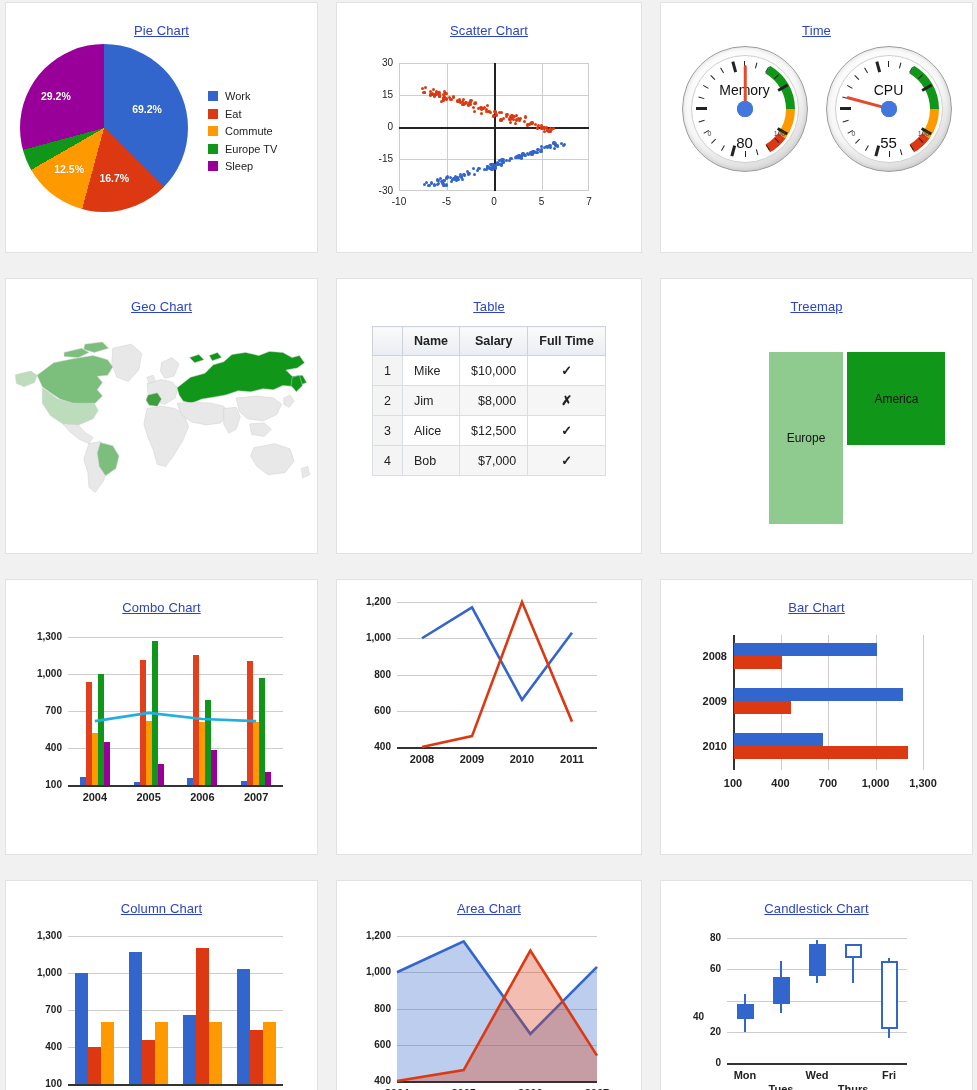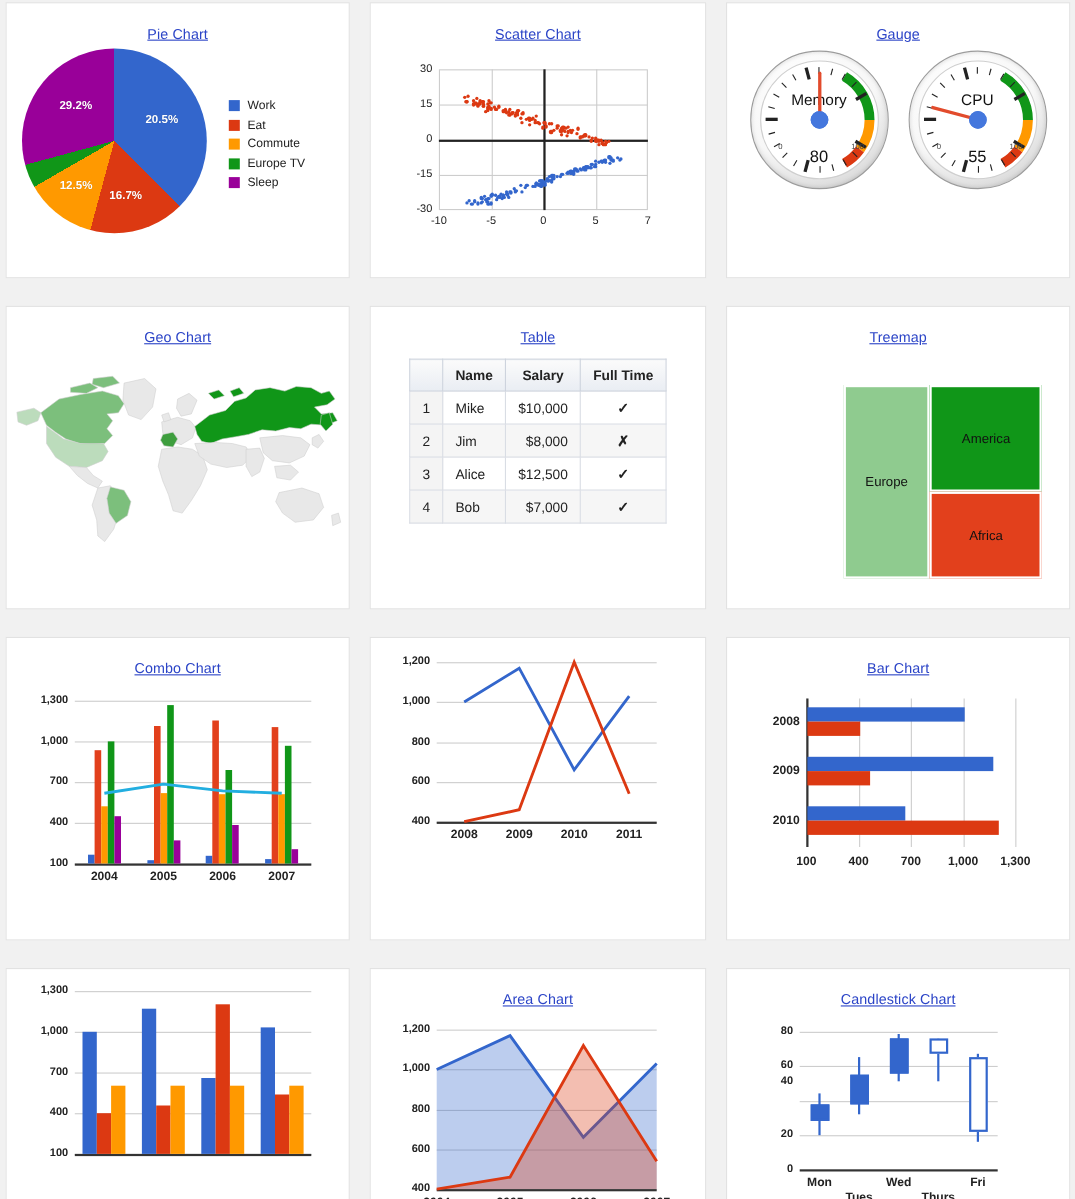--- a/index.html
+++ b/index.html
@@ -115,24 +115,24 @@
 </style>
 </head>
 <body>
 
 <div class="grid">
 
   <div class="card">
     <div class="card-title">Pie Chart</div>
     <div class="card-body pie-wrap">
       <div class="pie" id="pieEl" style="background: conic-gradient(rgb(51, 102, 204) 0deg, rgb(51, 102, 204) 135deg, rgb(220, 57, 18) 135deg, rgb(220, 57, 18) 195.12deg, rgb(255, 153, 0) 195.12deg, rgb(255, 153, 0) 240.12deg, rgb(16, 150, 24) 240.12deg, rgb(16, 150, 24) 254.88deg, rgb(153, 0, 153) 254.88deg, rgb(153, 0, 153) 360deg);">
-        <div class="pie-label" id="pl0" style="left: 112.194px; top: 58.8658px;">20.5%</div>
+        <div class="pie-label" id="pl0" style="left: 112.194px; top: 58.8658px;">69.2%</div>
         <div class="pie-label" id="pl1" style="left: 79.406px; top: 128.242px;">16.7%</div>
         <div class="pie-label" id="pl2" style="left: 34.2581px; top: 119.188px;">12.5%</div>
-        <div class="pie-label" id="pl4" style="left: 34px; top: 46.3876px;">29.2%</div>
+        <div class="pie-label" id="pl4" style="left: 21px; top: 46.3876px;">29.2%</div>
       </div>
       <div class="pie-legend">
         <div class="pie-legend-item">
           <span class="swatch" style="background:#3366cc"></span>
           <span class="legend-txt">Work</span>
         </div>
         <div class="pie-legend-item">
           <span class="swatch" style="background:#dc3912"></span>
           <span class="legend-txt">Eat</span>
         </div>
@@ -411,21 +411,21 @@
         <div class="dot" style="left:135.6576119233191px;top:134.65414256355206px;background:#3366cc;"></div>
         <div class="dot" style="left:117.9236616717296px;top:140.6344974553721px;background:#3366cc;"></div>
         <div class="dot" style="left:216.64474039163665px;top:104.38054703483941px;background:#3366cc;"></div>
         <div class="dot" style="left:103.36970136192147px;top:141.68491661086287px;background:#3366cc;"></div>
         <div class="dot" style="left:164.40623308457722px;top:122.17365187863523px;background:#3366cc;"></div>
         <div class="dot" style="left:226.17728564523966px;top:104.81744384334925px;background:#3366cc;"></div>
       </div>
   </div>
 
   <div class="card">
-    <div class="card-title">Gauge</div>
+    <div class="card-title">Time</div>
     <div class="card-body gauge-row">
       <div class="gauge" id="g0">
         <div class="gauge-face"></div>
         <div class="gauge-inner"></div>
         <svg width="126" height="126" style="position:absolute;left:0;top:0;pointer-events:none;">
             <path d="M88,19.69872981077807 A50,50 0 0 1 113,63 L104,63 A41,41 0 0 0 83.5,27.492958444838017 Z" fill="#109618"></path>
           </svg>
           <svg width="126" height="126" style="position:absolute;left:0;top:0;pointer-events:none;">
             <path d="M113,63 A50,50 0 0 1 103.45084971874738,92.38926261462366 L96.16969676937285,87.0991953439914 A41,41 0 0 0 104,63 Z" fill="#ff9900"></path>
           </svg>
@@ -680,23 +680,20 @@
 
   <div class="card">
     <div class="card-title">Treemap</div>
     <div class="card-body">
       <div class="tm">
         <div class="tm-cell" style="left:31%; top:24px; width:30%; height:176px; background:#8fcb8f;">
           <span>Europe</span>
         </div>
         <div class="tm-cell" style="left:61%; top:24px; width:39%; height:97px; background:#109618;">
           <span>America</span>
-        </div>
-        <div class="tm-cell" style="left:61%; top:121px; width:39%; height:79px; background:#e2401c;">
-          <span>Africa</span>
         </div>
       </div>
     </div>
   </div>
 
   <div class="card">
     <div class="card-title">Combo Chart</div>
     <div class="card-body plot" id="comboPlot" style="height:215px">
         <div class="gridline" style="left:62px;top:22px;width:215px;"></div>
         <div class="axis-label" style="left:20px;top:16px;width:36px;text-align:right;font-weight:bold;">1,300</div>
@@ -783,20 +780,21 @@
         <div class="bar" style="left:73px;top:72.5px;width:169.41666666666669px;height:13px;background:#3366cc;"></div>
         <div class="bar" style="left:73px;top:85.5px;width:57px;height:13px;background:#dc3912;"></div>
         <div class="axis-label" style="left:26px;top:79.5px;width:40px;text-align:right;font-weight:bold;font-size:11px;">2009</div>
         <div class="bar" style="left:73px;top:117.5px;width:88.66666666666669px;height:13px;background:#3366cc;"></div>
         <div class="bar" style="left:73px;top:130.5px;width:174.16666666666666px;height:13px;background:#dc3912;"></div>
         <div class="axis-label" style="left:26px;top:124.5px;width:40px;text-align:right;font-weight:bold;font-size:11px;">2010</div>
       </div>
   </div>
 
   <div class="card">
+    <div class="card-title">Column Chart</div>
     <div class="card-body plot" id="columnPlot" style="height:205px">
         <div class="gridline" style="left:62px;top:20px;width:215px;"></div>
         <div class="axis-label" style="left:20px;top:14px;width:36px;text-align:right;font-weight:bold;">1,300</div>
         <div class="gridline" style="left:62px;top:57px;width:215px;"></div>
         <div class="axis-label" style="left:20px;top:51px;width:36px;text-align:right;font-weight:bold;">1,000</div>
         <div class="gridline" style="left:62px;top:94px;width:215px;"></div>
         <div class="axis-label" style="left:20px;top:88px;width:36px;text-align:right;font-weight:bold;">700</div>
         <div class="gridline" style="left:62px;top:131px;width:215px;"></div>
         <div class="axis-label" style="left:20px;top:125px;width:36px;text-align:right;font-weight:bold;">400</div>
         <div class="gridline" style="left:62px;top:168px;width:215px;"></div>
@@ -845,21 +843,21 @@
   </div>
 
   <div class="card">
     <div class="card-title">Candlestick Chart</div>
     <div class="card-body plot" id="candlePlot" style="height:205px">
         <div class="gridline" style="left:66px;top:22px;width:180px;"></div>
         <div class="axis-label" style="left:32px;top:16px;width:28px;text-align:right;font-weight:bold;">80</div>
         <div class="gridline" style="left:66px;top:53.25px;width:180px;"></div>
         <div class="axis-label" style="left:32px;top:47.25px;width:28px;text-align:right;font-weight:bold;">60</div>
         <div class="gridline" style="left:66px;top:84.5px;width:180px;"></div>
-        <div class="axis-label" style="left:32px;top:61px;width:28px;text-align:right;font-weight:bold;">40</div>
+        <div class="axis-label" style="left:32px;top:95px;width:28px;font-weight:bold;">40</div>
         <div class="gridline" style="left:66px;top:115.75px;width:180px;"></div>
         <div class="axis-label" style="left:32px;top:109.75px;width:28px;text-align:right;font-weight:bold;">20</div>
         <div class="axis-label" style="left:32px;top:141px;width:28px;text-align:right;font-weight:bold;">0</div>
         <div class="axisline" style="left:66px;top:147px;width:180px;height:2px;background:#333;"></div>
         <div class="bar" style="left:83px;top:78.25px;width:2px;height:37.5px;background:#3366cc;"></div>
         <div class="bar" style="left:75.5px;top:87.625px;width:17px;height:15.625px;background:#3366cc;border:2px solid #3366cc;box-sizing:border-box;"></div>
         <div class="axis-label" style="left:62px;top:153px;width:44px;text-align:center;font-weight:bold;font-size:11px;">Mon</div>
         <div class="bar" style="left:119px;top:45.4375px;width:2px;height:51.5625px;background:#3366cc;"></div>
         <div class="bar" style="left:111.5px;top:61.0625px;width:17px;height:26.5625px;background:#3366cc;border:2px solid #3366cc;box-sizing:border-box;"></div>
         <div class="axis-label" style="left:98px;top:167px;width:44px;text-align:center;font-weight:bold;font-size:11px;">Tues</div>

